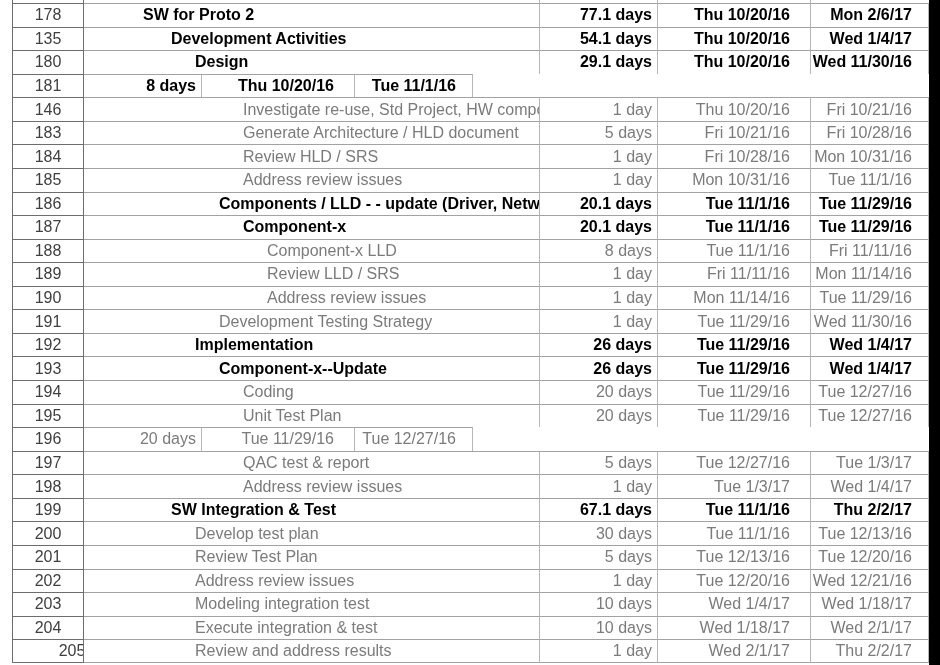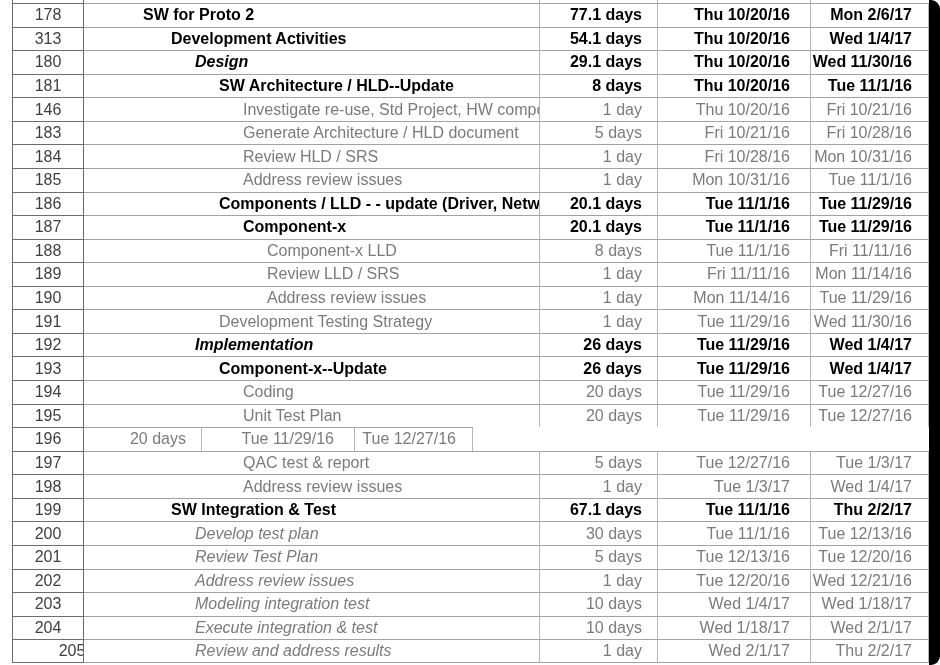--- a/index.html
+++ b/index.html
@@ -1,40 +1,40 @@
 <!DOCTYPE html>
 <html><head>
 <meta charset="utf-8">
 <style>
   html,body { margin:0; padding:0; background:#fff; }
   #screen {
     position:relative; width:940px; height:665px; background:#ffffff;
-    font-family:"Liberation Sans", sans-serif; overflow:hidden;border-radius:9px;
+    font-family:"Liberation Sans", sans-serif; overflow:hidden;
   }
   .grid { position:absolute; left:12px; top:3px; width:917px; }
   .row { display:flex; height:23.571px; box-sizing:border-box; }
   .cell {
     box-sizing:border-box; border-top:1px solid #a2a2a2; border-right:1px solid #b6b6b6;
     overflow:hidden; white-space:nowrap; display:flex; align-items:center;
     font-size:16px; color:#7b7b7b; background:#fff;
   }
   .row:last-child .cell { border-bottom:1px solid #a2a2a2; }
   .cell.id {
     width:72px; justify-content:center; color:#3f3f3f;
     border-left:1px solid #6d6d6d; border-right:1px solid #6d6d6d; border-top-color:#6d6d6d;
   }
   .row:last-child .cell.id { border-bottom-color:#6d6d6d;padding-left:48px; }
   .cell.name  { width:456px; }
-  .cell.dur   { width:118px; justify-content:flex-end; padding-right:15px; }
+  .cell.dur   { width:118px; justify-content:flex-end; padding-right:5px; }
   .cell.start { width:153px; justify-content:flex-end; padding-right:20px; }
   .cell.finish{ width:118px; justify-content:flex-end; padding-right:16px; }
   .row.summary .cell:not(.id) { font-weight:bold; color:#000000;text-align:center; }
   .lvl-1 .name { padding-left:59px; }
   .lvl-2 .name { padding-left:87px; }
-  .lvl-3 .name { padding-left:111px;font-style:italic; }
+  .lvl-3 .name { padding-left:111px; }
   .lvl-4 .name { padding-left:135px; }
   .lvl-5 .name { padding-left:159px; }
   .lvl-6 .name { padding-left:183px; }
   .split-bar { position:absolute; top:0; right:0; width:11px; height:665px; background:#000000; }
   .sliver { position:absolute; top:0; width:1px; height:3px; }
   .sliver.dark { background:#6d6d6d; }
   .sliver.light { background:#b6b6b6; }
 </style>
 </head>
 <body>
@@ -50,38 +50,37 @@
   <div class="grid">
   <div class="row lvl-1 summary">
     <div class="cell id">178</div>
     <div class="cell name">SW for Proto 2</div>
     <div class="cell dur">77.1 days</div>
     <div class="cell start">Thu 10/20/16</div>
     <div class="cell finish">Mon 2/6/17</div>
   </div>
 
   <div class="row lvl-2 summary">
-    <div class="cell id">313</div>
+    <div class="cell id">135</div>
     <div class="cell name">Development Activities</div>
     <div class="cell dur">54.1 days</div>
     <div class="cell start">Thu 10/20/16</div>
     <div class="cell finish">Wed 1/4/17</div>
   </div>
 
   <div class="row lvl-3 summary">
     <div class="cell id">180</div>
     <div class="cell name">Design</div>
     <div class="cell dur">29.1 days</div>
     <div class="cell start">Thu 10/20/16</div>
     <div class="cell finish">Wed 11/30/16</div>
   </div>
 
   <div class="row lvl-4 summary">
     <div class="cell id">181</div>
-    <div class="cell name">SW Architecture / HLD--Update</div>
     <div class="cell dur">8 days</div>
     <div class="cell start">Thu 10/20/16</div>
     <div class="cell finish">Tue 11/1/16</div>
   </div>
 
   <div class="row lvl-5">
     <div class="cell id">146</div>
     <div class="cell name">Investigate re-use, Std Project, HW compo</div>
     <div class="cell dur">1 day</div>
     <div class="cell start">Thu 10/20/16</div>

